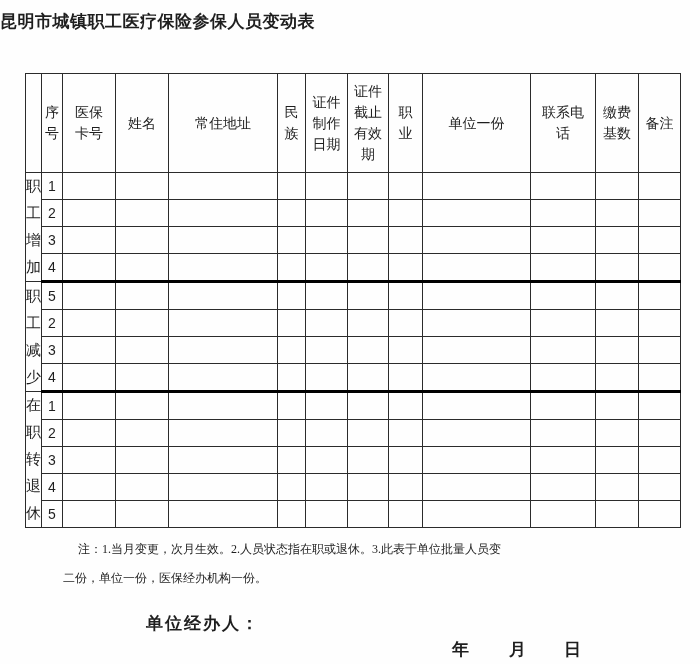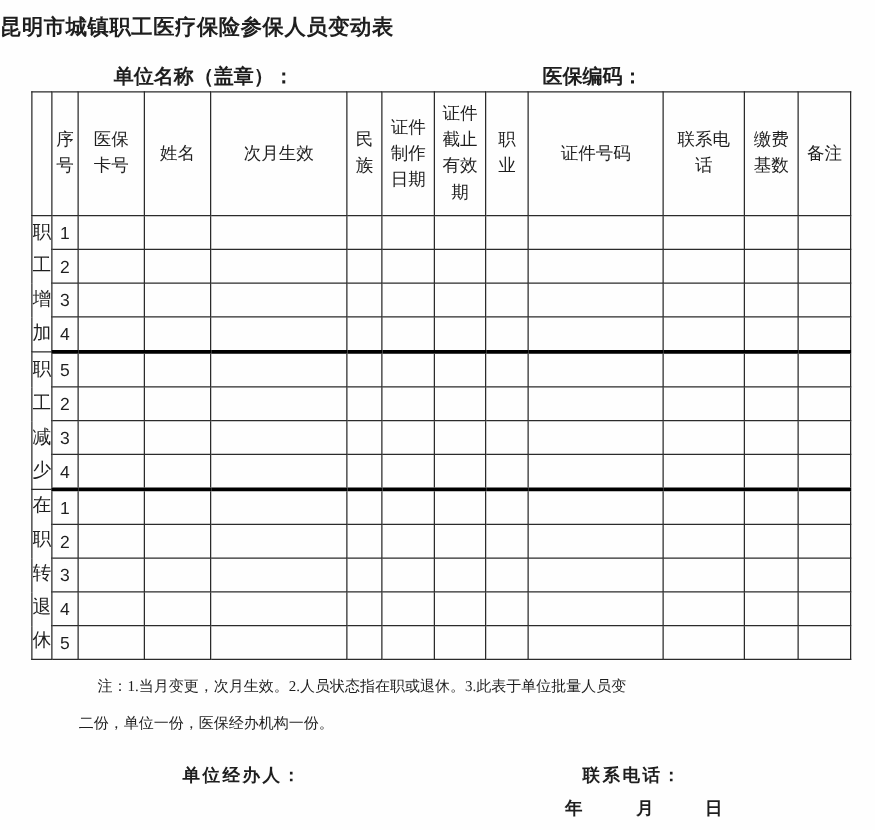--- a/index.html
+++ b/index.html
@@ -54,41 +54,37 @@
     font-size:12px;font-weight:normal;margin-left:41px;
   }
   .notes .nline{line-height:29px;white-space:nowrap;}
   .notes .n1{padding-left:15px;}
   .notes .n2{padding-left:2px;}
   .notes .n3{}
 
   .footer{position:absolute;left:0;top:0;width:700px;height:664px;pointer-events:none;}
   .flabel{
     position:absolute;
-    font-size:14px;font-weight:bold;letter-spacing:2px;
+    font-size:17px;font-weight:bold;letter-spacing:2px;
     white-space:nowrap;
   }
   .f-agent{left:146px;top:612px;}
   .f-phone{left:466px;top:612px;}
   .f-seal{left:130px;top:638px;}
   .f-year{left:452px;top:638px;}
   .f-month{left:509px;top:638px;}
   .f-day{left:564px;top:638px;}
 </style>
 </head>
 <body>
 
 <div class="page">
 
   <div class="title">昆明市城镇职工医疗保险参保人员变动表</div>
 
-  <div class="toplabels">
-    <span class="unit-label">单位名称（盖章）：</span>
-    <span class="code-label">医保编码：</span>
-  </div>
 
   <table class="form">
     <colgroup>
       <col style="width:16px">
         <col style="width:21px">
         <col style="width:53px">
       <col style="width:53px">
         <col style="width:109px">
         <col style="width:28px">
       <col style="width:42px">
@@ -100,33 +96,33 @@
       <col style="width:42px">
     </colgroup>
     <thead>
       <tr>
         <th></th>
         <th>序
 号</th>
         <th>医保
 卡号</th>
         <th>姓名</th>
-        <th>次月生效</th>
+        <th>常住地址</th>
         <th>民
 族</th>
         <th>证件
 制作
 日期</th>
         <th>证件
 截止
 有效
 期</th>
         <th>职
 业</th>
-        <th>证件号码</th>
+        <th>单位一份</th>
         <th>联系电
 话</th>
         <th>缴费
 基数</th>
         <th>备注</th>
       </tr>
     </thead>
     <tbody>
         <tr>
           <td class="grp" rowspan="4">职
@@ -326,19 +322,18 @@
       </tbody>
   </table>
 
   <div class="notes">
     <div class="nline n1">注：1.当月变更，次月生效。2.人员状态指在职或退休。3.此表于单位批量人员变</div>
     <div class="nline n3">二份，单位一份，医保经办机构一份。</div>
   </div>
 
   <div class="footer">
     <span class="flabel f-agent">单位经办人：</span>
-    <span class="flabel f-phone">联系电话：</span>
     <span class="flabel f-year">年</span>
     <span class="flabel f-month">月</span>
     <span class="flabel f-day">日</span>
   </div>
 
 </div>
 
 </body></html>

